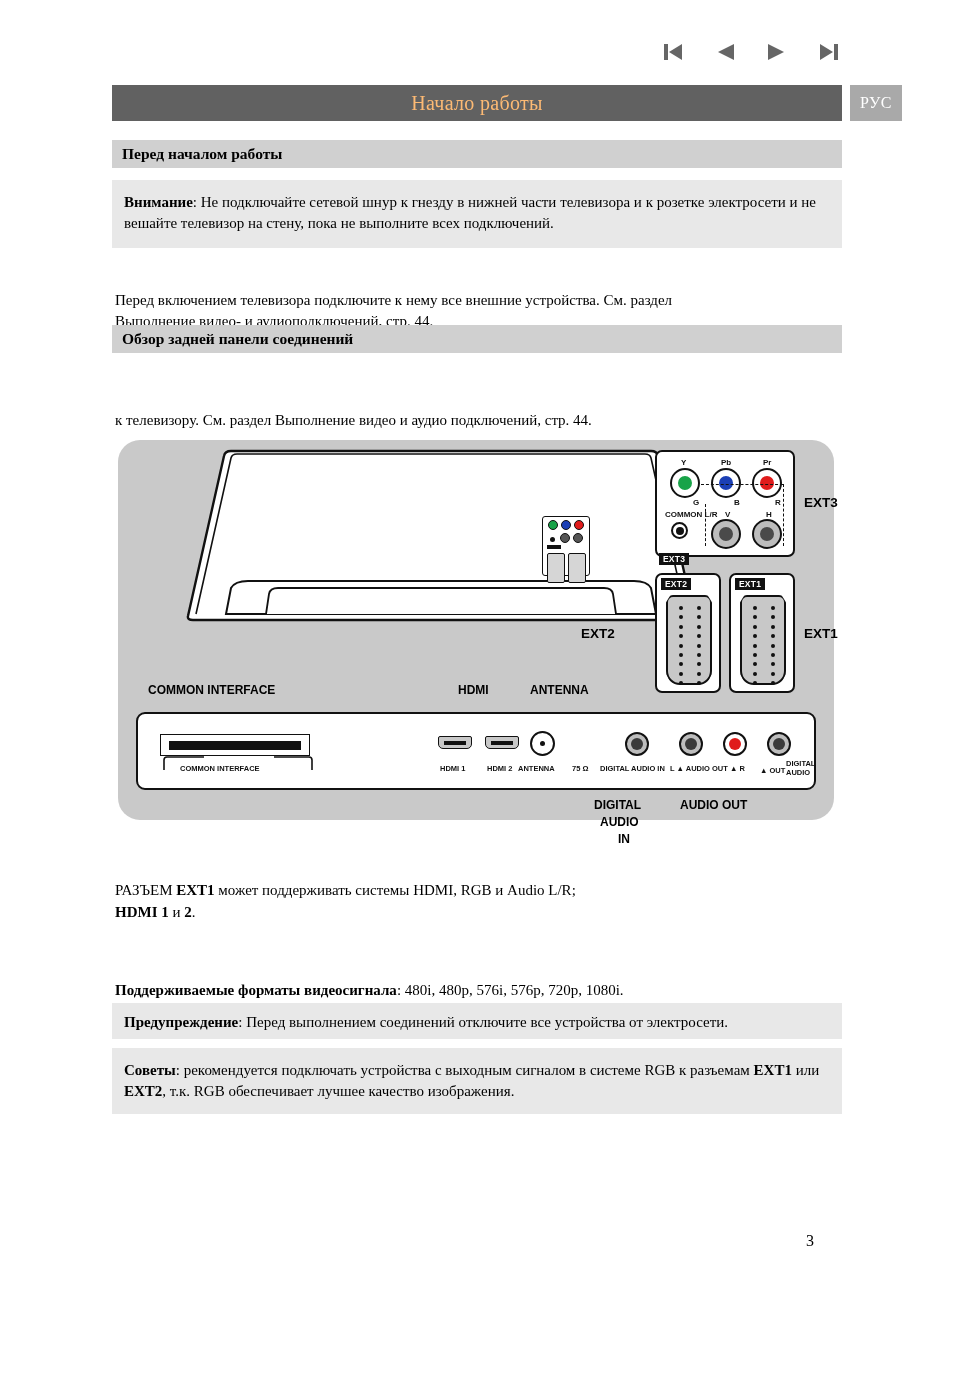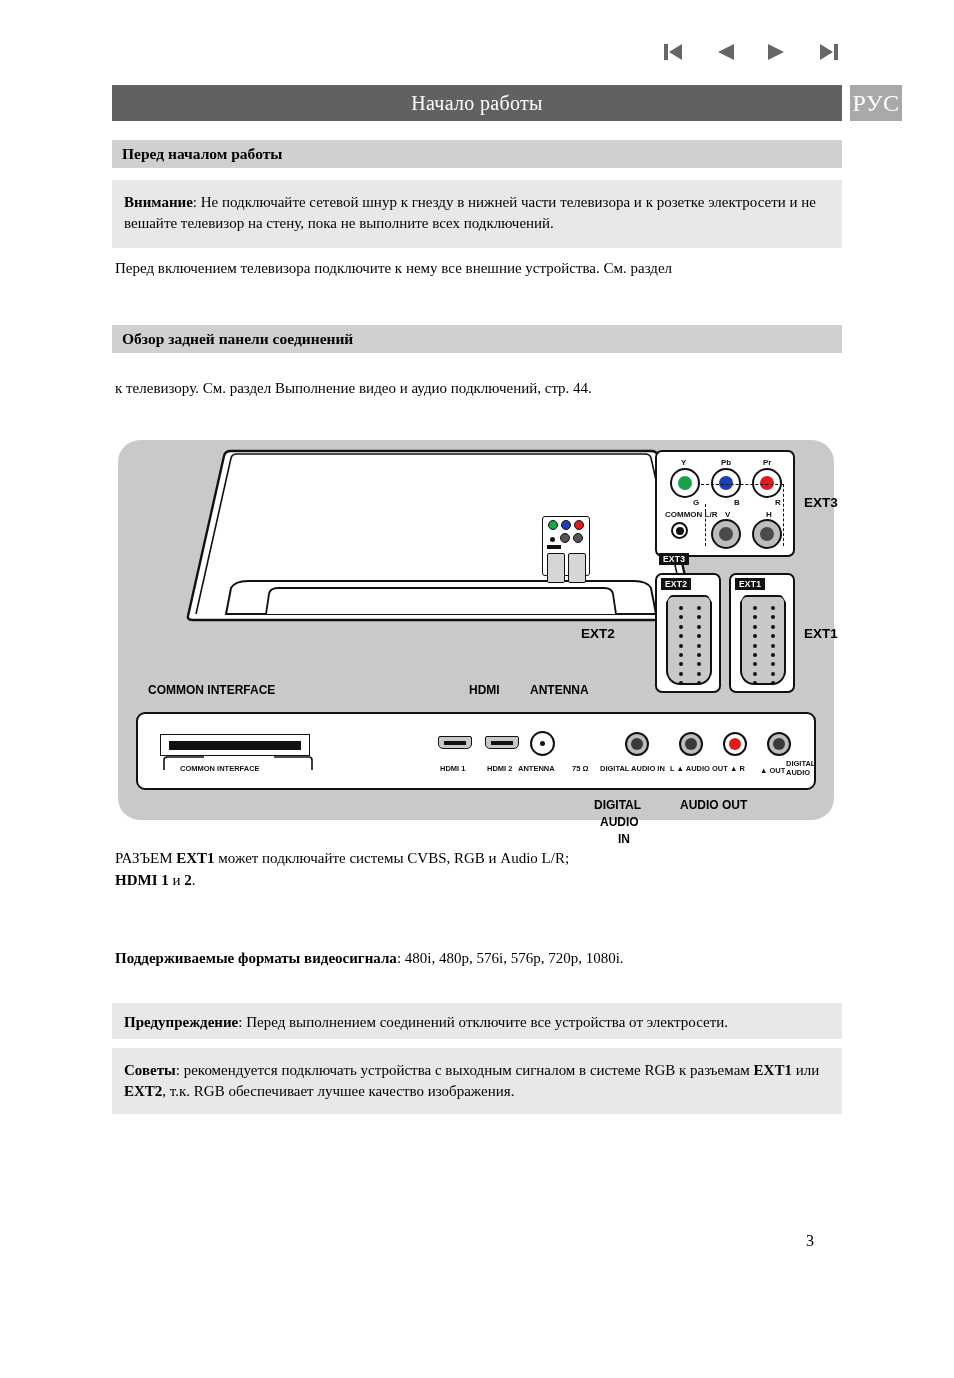--- a/index.html
+++ b/index.html
@@ -18,29 +18,29 @@
     position:absolute; top:36px; left:0; width:954px; height:32px;
     display:flex; justify-content:flex-end; align-items:center;
     padding-right:112px; gap:26px;
   }
   .navbtn { width:26px; height:24px; display:flex; align-items:center; justify-content:center; }
   .navbtn svg { display:block; }
 
   
   .titlebar {
     position:absolute; left:112px; top:85px; width:730px; height:36px;
-    background:#616161; color:#ffffff;
+    background:#616161; color:#fdba74;
     display:flex; align-items:center; justify-content:center;
     font-size:20px; letter-spacing:.3px;
   }
   .langbadge {
     position:absolute; left:850px; top:85px; width:52px; height:36px;
     background:#a9a9a9; color:#fff;
     display:flex; align-items:center; justify-content:center;
-    font-size:24px; letter-spacing:.5px;
+    font-size:16px; letter-spacing:.5px;
   }
 
   
   .sechead {
     position:absolute; left:112px; width:730px; height:28px;
     background:#d0d0d0;
     display:flex; align-items:center;
     padding-left:10px;
     font-weight:bold; font-size:15.5px;
   }
@@ -53,21 +53,21 @@
     background:#e8e8e8;
     padding:12px 12px 12px 12px;
     font-size:15px; line-height:1.42;
   }
   #note-attention { top:180px; height:68px; }
   #note-warning   { top:1003px; height:36px; padding-top:9px; }
   #note-tips      { top:1048px; height:66px; }
 
   .plaintext {
     position:absolute; left:115px; width:730px;
-    font-size:15px; line-height:1.42;
+    font-size:15px; line-height:1.42;margin-top:32px;
   }
   #para-before { top:258px; }
   #para-overview { top:378px; }
   #para-ext { top:848px; line-height:1.45; }
   #para-formats { top:948px; }
 
   b { font-weight:bold; }
 
   
   .diagram {
@@ -234,20 +234,21 @@
 <div class="langbadge">РУС</div>
 
 <div class="sechead" id="sechead1">Перед началом работы</div>
 
 <div class="notebox" id="note-attention">
   <b>Внимание</b><span>: Не подключайте сетевой шнур к гнезду в нижней части телевизора и к розетке электросети и не вешайте телевизор на стену, пока не выполните всех подключений.</span>
 </div>
 
 <div class="plaintext" id="para-before">
   <div>Перед включением телевизора подключите к нему все внешние устройства. См. раздел</div>
+  <div>Выполнение видео- и аудиоподключений, стр. 44.</div>
 </div>
 
 <div class="sechead" id="sechead2">Обзор задней панели соединений</div>
 
 <div class="plaintext" id="para-overview">
   <div>к телевизору. См. раздел Выполнение видео и аудио подключений, стр. 44.</div>
 </div>
 
 <div class="diagram">
 
@@ -372,21 +373,21 @@
         <i class="pin"></i>
           <i class="pin"></i>
           <i class="pin"></i>
           <i class="pin"></i>
       </span>
     </div>
   </div>
   <span class="biglabel" style="left:686px;top:186px;">EXT1</span>
 
   <span class="hdr-lbl" style="left:30px;top:243px;">COMMON INTERFACE</span>
-  <span class="hdr-lbl" style="left:351px;top:243px;">HDMI</span>
+  <span class="hdr-lbl" style="left:340px;top:243px;">HDMI</span>
   <span class="hdr-lbl" style="left:412px;top:243px;">ANTENNA</span>
 
   <div class="bottom-strip">
     <div class="ci-slot">
         <i></i>
       </div>
     <span class="bracket-lbl" style="left:42px;top:50px;">COMMON INTERFACE</span>
     <svg style="position:absolute;left:24px;top:42px;" width="152" height="14">
       <path d="M2,14 L2,4 Q2,1 5,1 L42,1 M112,1 L147,1 Q150,1 150,4 L150,14" fill="none" stroke="#111" stroke-width="1.6"></path>
     </svg>
@@ -429,21 +430,21 @@
   </div>
 
   <span class="hdr-lbl" style="left:476px;top:358px;">DIGITAL</span>
   <span class="hdr-lbl" style="left:482px;top:375px;">AUDIO</span>
   <span class="hdr-lbl" style="left:500px;top:392px;">IN</span>
   <span class="hdr-lbl" style="left:562px;top:358px;">AUDIO OUT</span>
 </div>
 
 <div class="plaintext" id="para-ext">
   <div>
-    <span>РАЗЪЕМ </span><b>EXT1</b><span> может подключайте системы CVBS, RGB и Audio L/R;</span>
+    <span>РАЗЪЕМ </span><b>EXT1</b><span> может поддерживать системы HDMI, RGB и Audio L/R;</span>
   </div>
   <div>
     <b>HDMI 1</b><span> и </span><b>2</b><span>.</span>
   </div>
 </div>
 
 <div class="plaintext" id="para-formats">
   <b>Поддерживаемые форматы видеосигнала</b><span>: 480i, 480p, 576i, 576p, 720p, 1080i.</span>
 </div>
 

